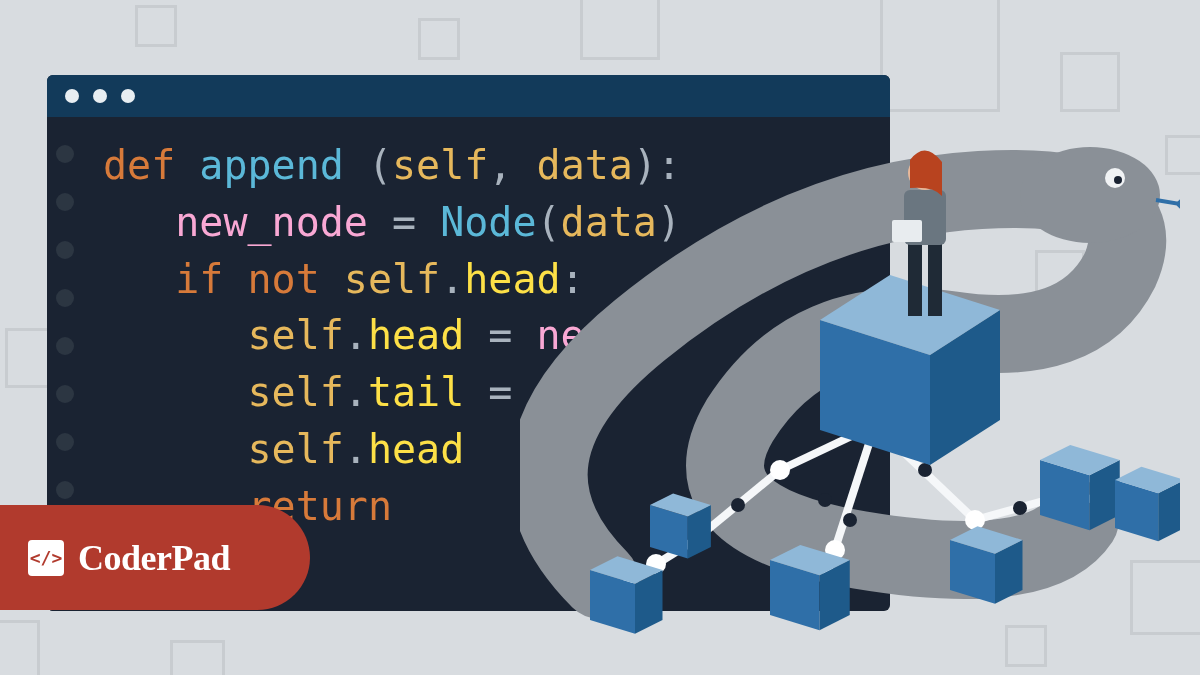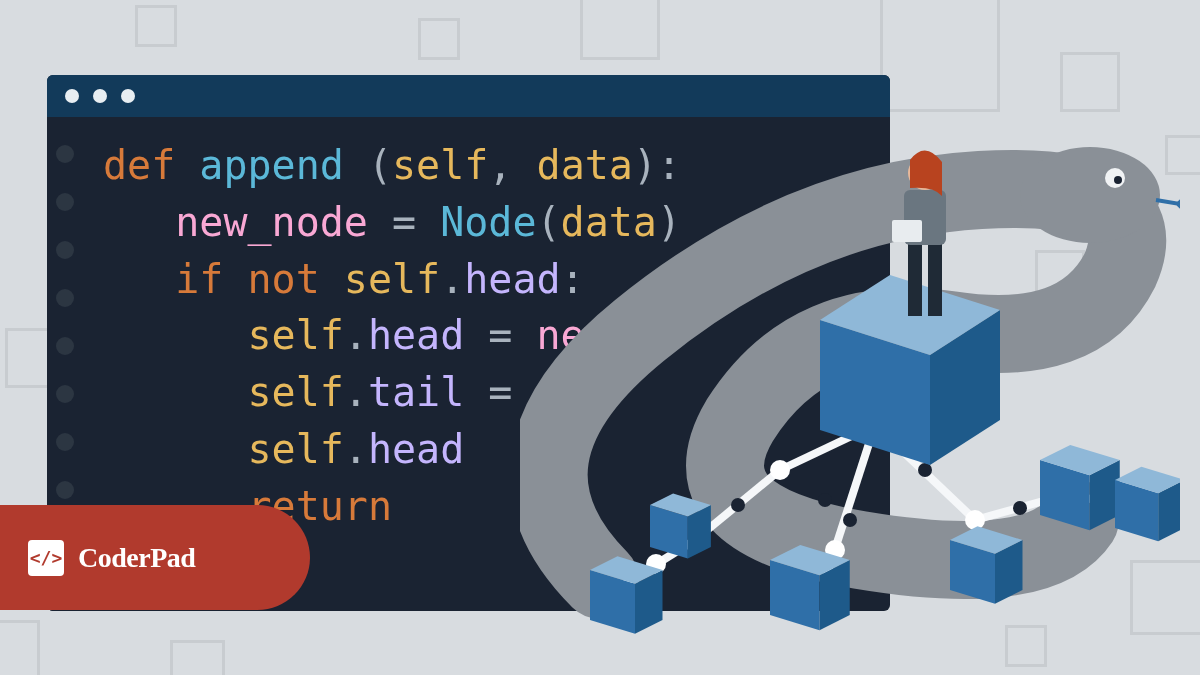--- a/index.html
+++ b/index.html
@@ -71,21 +71,21 @@
     line-height: 1.42;
     white-space: pre;
     color: #a8b2bd;
     overflow: hidden;
   }
   .kw { color: #d77a3a; }      
   .fn { color: #5bb8d8; }      
   .prm { color: #e6b85c; }     
   .op { color: #a8b2bd; }      
   .id { color: #f9a8d4; }      
-  .attr { color: #c4b5fd; }    
+  .attr { color: #fde047; }    
 
   
   .brand-badge {
     position: absolute;
     left: 0;
     bottom: 65px;
     height: 105px;
     width: 310px;
     background: #b13a2d;
     border-top-right-radius: 55px;
@@ -102,21 +102,21 @@
     border-radius: 4px;
     display: flex;
     align-items: center;
     justify-content: center;
     color: #b13a2d;
     font-weight: 900;
     font-size: 18px;
     font-family: monospace;
   }
   .brand-text {
-    font-size: 28px;
+    font-size: 36px;
     font-weight: 700;
     letter-spacing: -0.5px;
     font-family: Georgia, 'Times New Roman', serif;
   }
 
   
   .illus {
     position: absolute;
     right: 20px;
     top: 100px;

